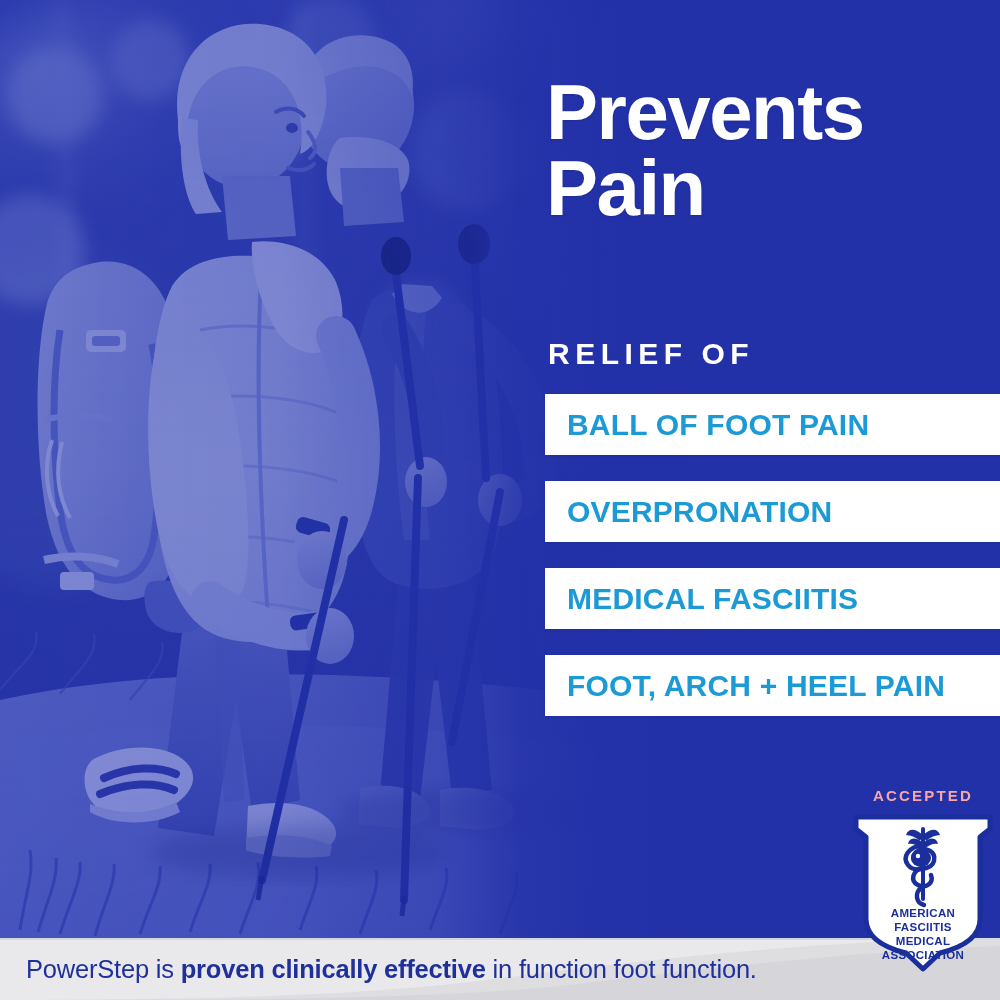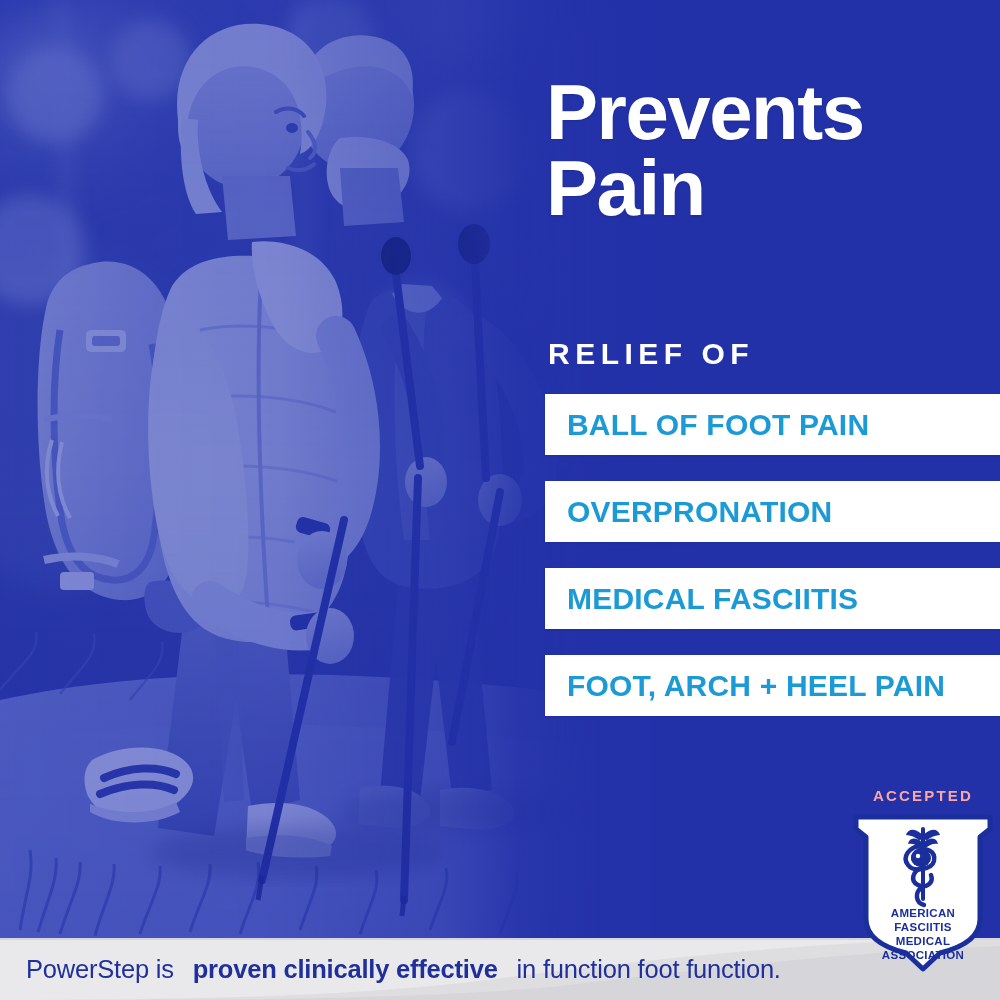--- a/index.html
+++ b/index.html
@@ -144,21 +144,20 @@
   .footer-text {
     position:absolute;
     left:26px; top:0; height:62px;
     display:flex; align-items:center;
     color:#20309b;
     font-family:"Liberation Sans", sans-serif;
     font-size:25.5px;
     letter-spacing:-0.2px;
     white-space:nowrap;
     z-index:3;
-    gap:12px;
   }
   .footer-text b { font-weight:bold; }
   .ft-seg { white-space:pre; }
 </style>
 </head>
 <body>
 
 <div id="poster">
 
   <div class="photo-stage">

